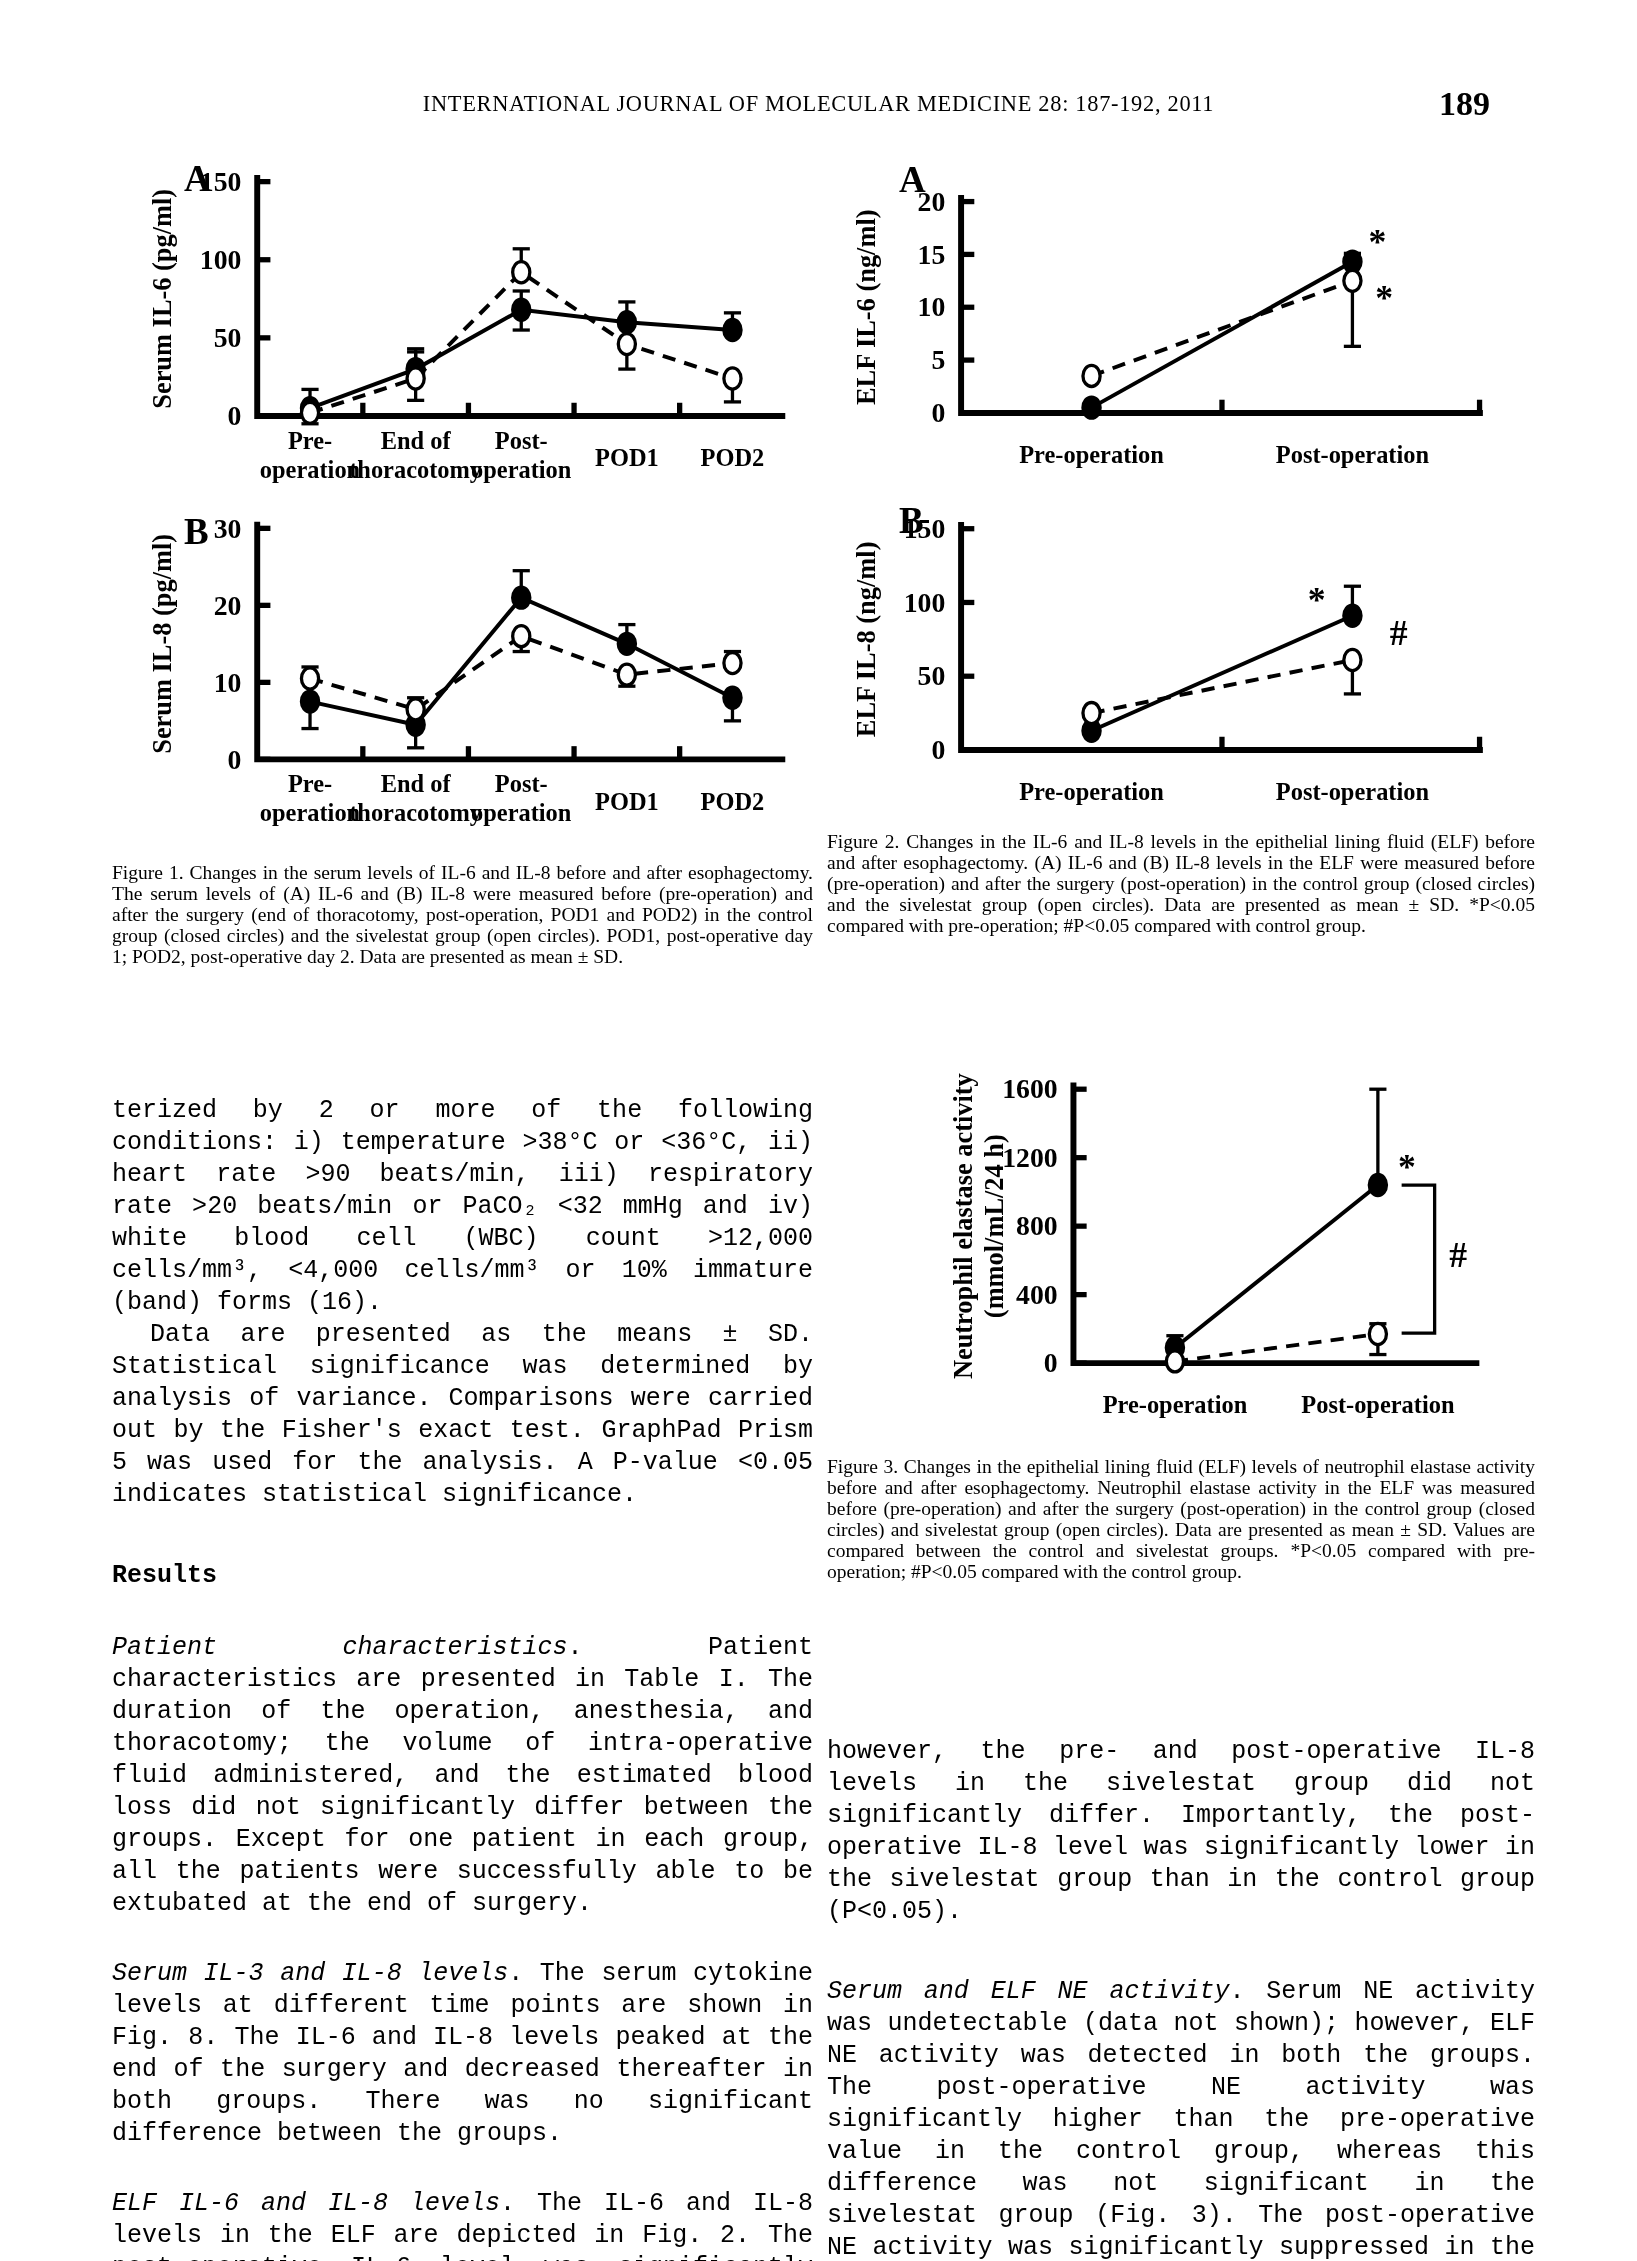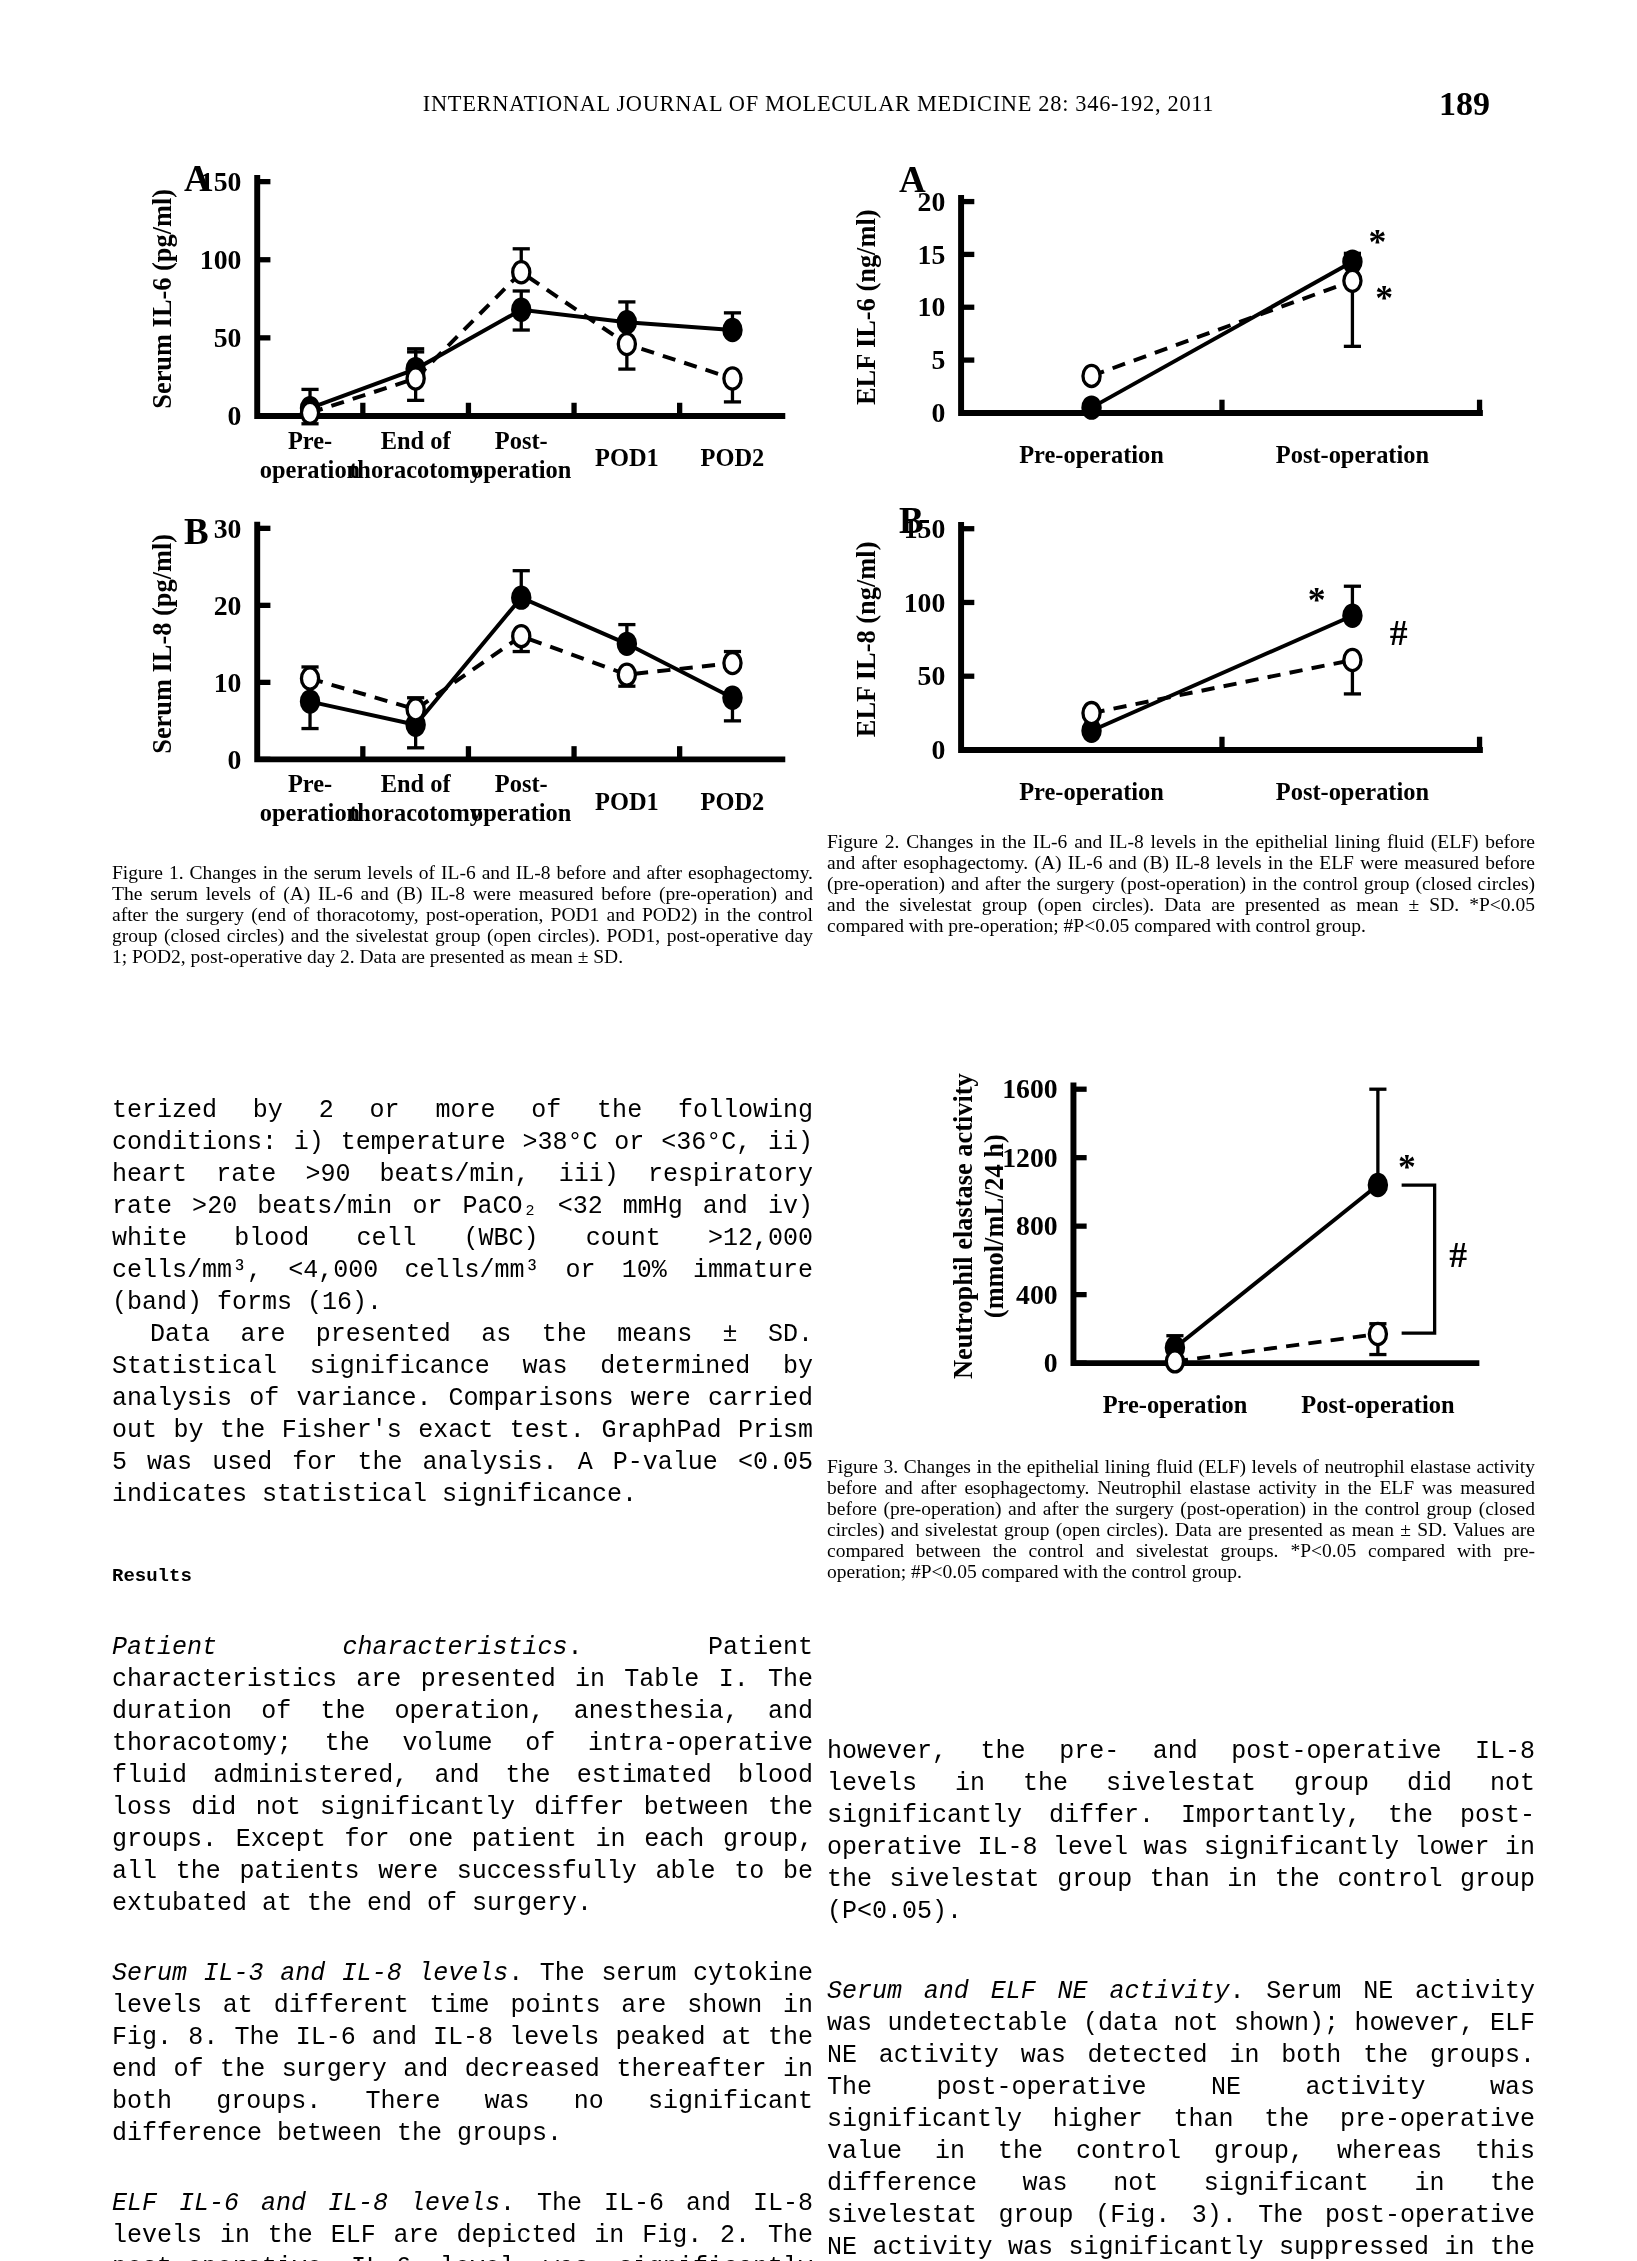--- a/index.html
+++ b/index.html
@@ -13,33 +13,33 @@
     font-size:22.4px;letter-spacing:0.7px;
   }
   .page-number{left:1439px;top:85px;font-size:34px;font-weight:bold;}
   .panel-label{font-size:37px;font-weight:bold;}
   .caption{
     font-size:19.5px;line-height:21px;text-align:justify;
   }
   .bodytext{font-size:25px;line-height:32px;text-align:justify;font-family:Liberation Mono, monospace;}
   .bodytext p{margin:0;}
   .bodytext p.indent{text-indent:38px;}
-  .bodytext h3{font-size:19px;margin:49px 0 40px 0;}
+  .bodytext h3{font-size:25px;margin:49px 0 40px 0;}
   .bodytext p.sect{margin-top:38px;}
   .bodytext em{font-style:italic;}
   svg text{fill:#000;}
   svg .tick{font:bold 42px "Liberation Serif", serif;}
   svg .cat{font:bold 37px "Liberation Serif", serif;}
   svg .ylab{font:bold 40px "Liberation Serif", serif;}
   svg .ann{font:bold 54px "Liberation Serif", serif;}
 </style>
 </head>
 <body>
 
-<div class="abs journal-line">INTERNATIONAL JOURNAL OF MOLECULAR MEDICINE  28:  346-192,  2011</div>
+<div class="abs journal-line">INTERNATIONAL JOURNAL OF MOLECULAR MEDICINE  28:  187-192,  2011</div>
 <div class="abs page-number">189</div>
 
 <div class="abs panel-label" style="left:184px;top:157px;">A</div>
 <svg class="abs" style="left:112px;top:155px;" width="701" height="347" viewBox="0 0 1062 525">
     <path d="M 220 30 L 220 395 L 1020 395" fill="none" stroke="#000" stroke-width="9"></path>
     <line x1="220" y1="395" x2="240" y2="395" stroke="#000" stroke-width="8"></line>
     <text x="196" y="409" text-anchor="end" class="tick">0</text>
     <line x1="220" y1="276.6666666666667" x2="240" y2="276.6666666666667" stroke="#000" stroke-width="8"></line>
     <text x="196" y="290.6666666666667" text-anchor="end" class="tick">50</text>
     <line x1="220" y1="158.33333333333334" x2="240" y2="158.33333333333334" stroke="#000" stroke-width="8"></line>

